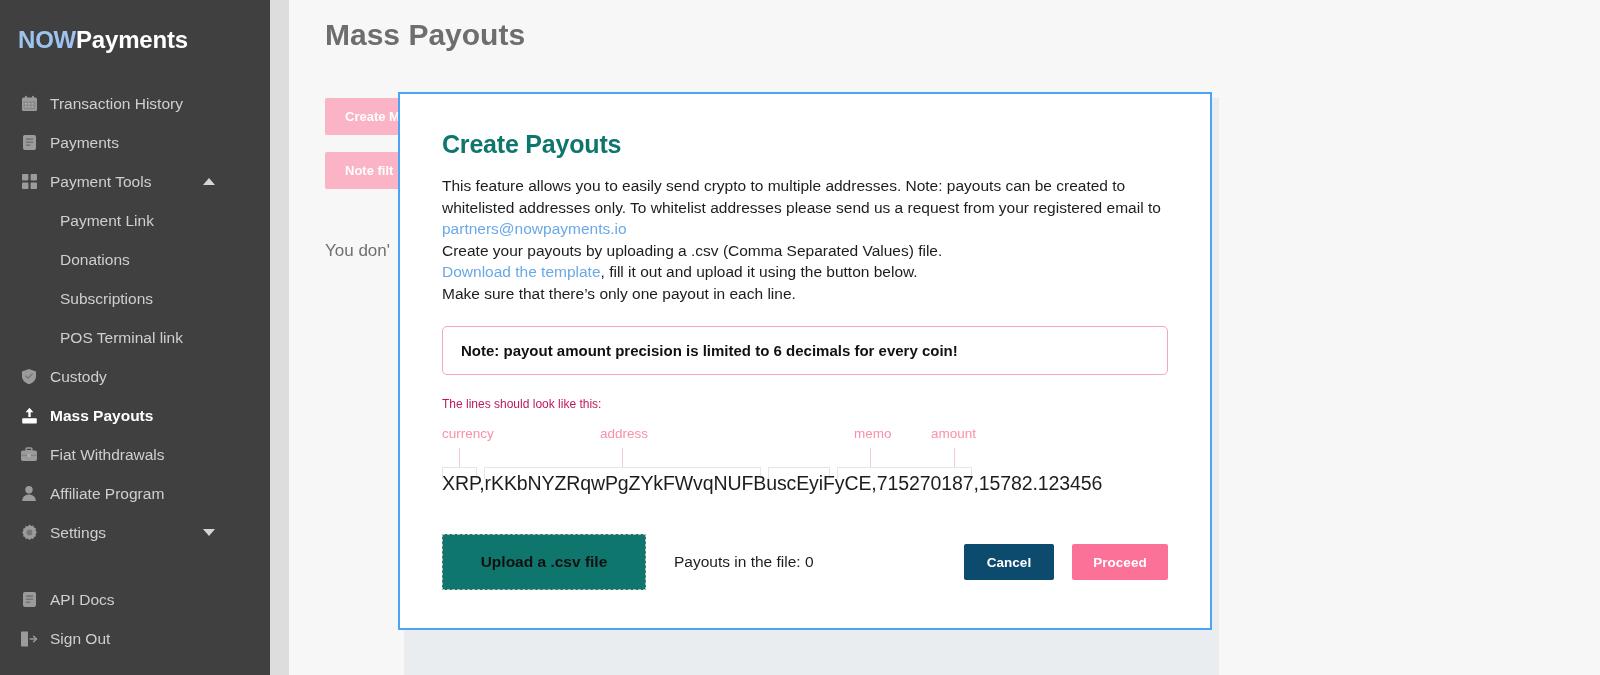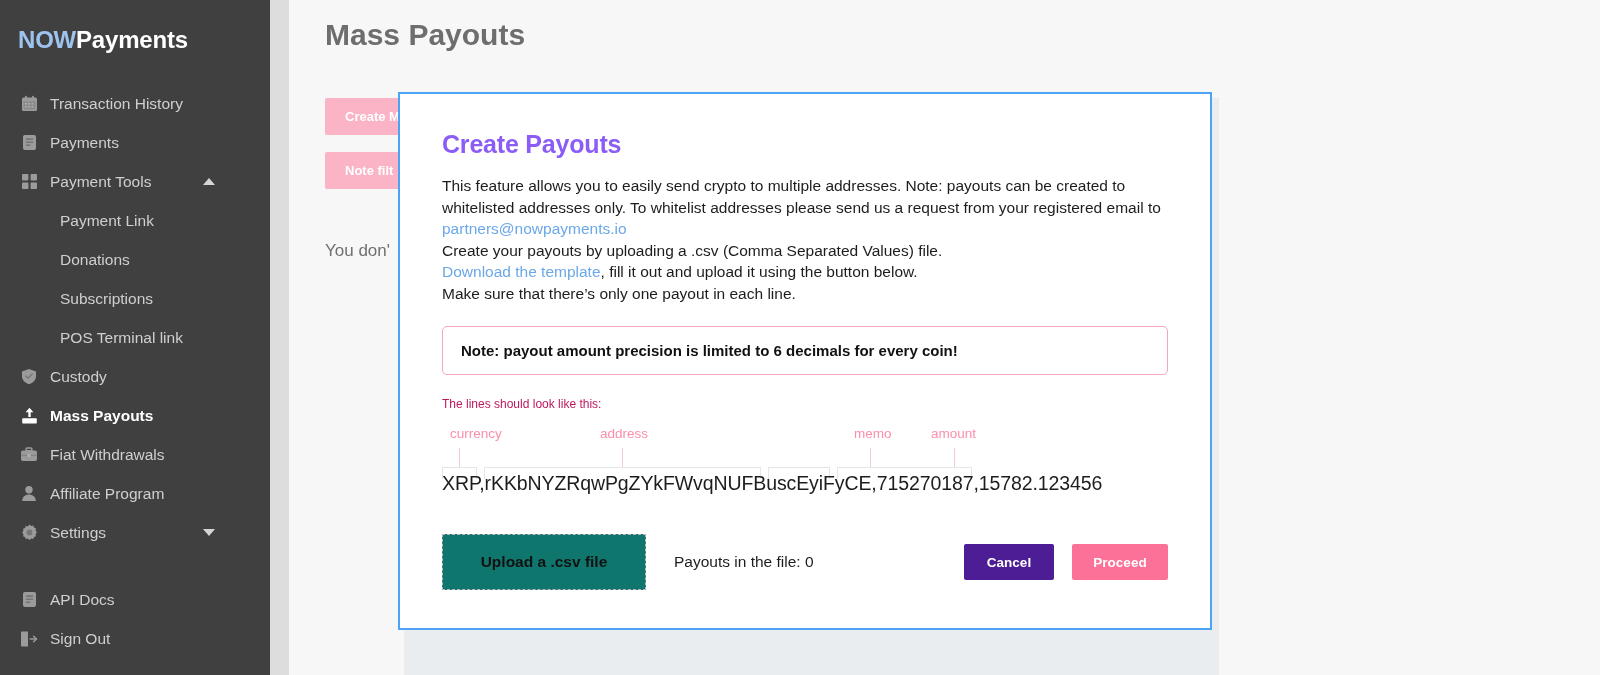--- a/index.html
+++ b/index.html
@@ -95,21 +95,21 @@
     background: #e9edf0;
   }
   .modal {
     position: absolute; left: 398px; top: 92px;
     width: 814px; height: 538px;
     background: #ffffff;
     border: 2px solid #4da3f5;
   }
   .modal-inner { padding: 36px 42px 0 42px; }
   .modal-title {
-    font-size: 25px; font-weight: bold; color: #8b5cf6;
+    font-size: 25px; font-weight: bold; color: #0f766e;
     letter-spacing: -0.2px;
   }
   .modal-desc {
     margin-top: 16px;
     font-size: 15.5px; color: #1d1d1d; line-height: 21.5px;
   }
   .modal-desc a { color: #6ba8e8; text-decoration: none; }
 
   .note-box {
     margin-top: 22px;
@@ -157,21 +157,21 @@
     font-size: 15.5px; font-weight: bold; color: #111111;
     cursor: pointer; background: #0f766e;
   }
   .payouts-count {
     margin-left: 28px;
     font-size: 15.5px; color: #1d1d1d; white-space: nowrap;
   }
   .footer-spacer { flex: 1; }
   .btn-cancel {
     width: 90px; height: 36px;
-    background: #4c1d95; color: #ffffff;
+    background: #0c4a6e; color: #ffffff;
     border: none; border-radius: 2px;
     font-size: 13.5px; font-weight: bold; cursor: pointer;
     margin-right: 18px;
   }
   .btn-proceed {
     width: 96px; height: 36px;
     background: #fb7198; color: #ffffff;
     border: none; border-radius: 2px;
     font-size: 13.5px; font-weight: bold; cursor: pointer;
   }
@@ -354,21 +354,21 @@
       </div>
 
       <div class="note-box">
         <span>Note: payout amount precision is limited to 6 decimals for every coin!</span>
       </div>
 
       <div class="lines-label">The lines should look like this:</div>
 
       <div class="csv-diagram">
 
-        <span class="csv-label" style="left:8px;">currency</span>
+        <span class="csv-label" style="left:0px;">currency</span>
         <span class="csv-label" style="left:158px;">address</span>
         <span class="csv-label" style="left:412px;">memo</span>
         <span class="csv-label" style="left:489px;">amount</span>
 
         <span class="csv-tick" style="left:17px;"></span>
         <span class="csv-tick" style="left:180px;"></span>
         <span class="csv-tick" style="left:428px;"></span>
         <span class="csv-tick" style="left:512px;"></span>
 
         <span class="csv-bracket" style="left:0px;   width:35px;"></span>

